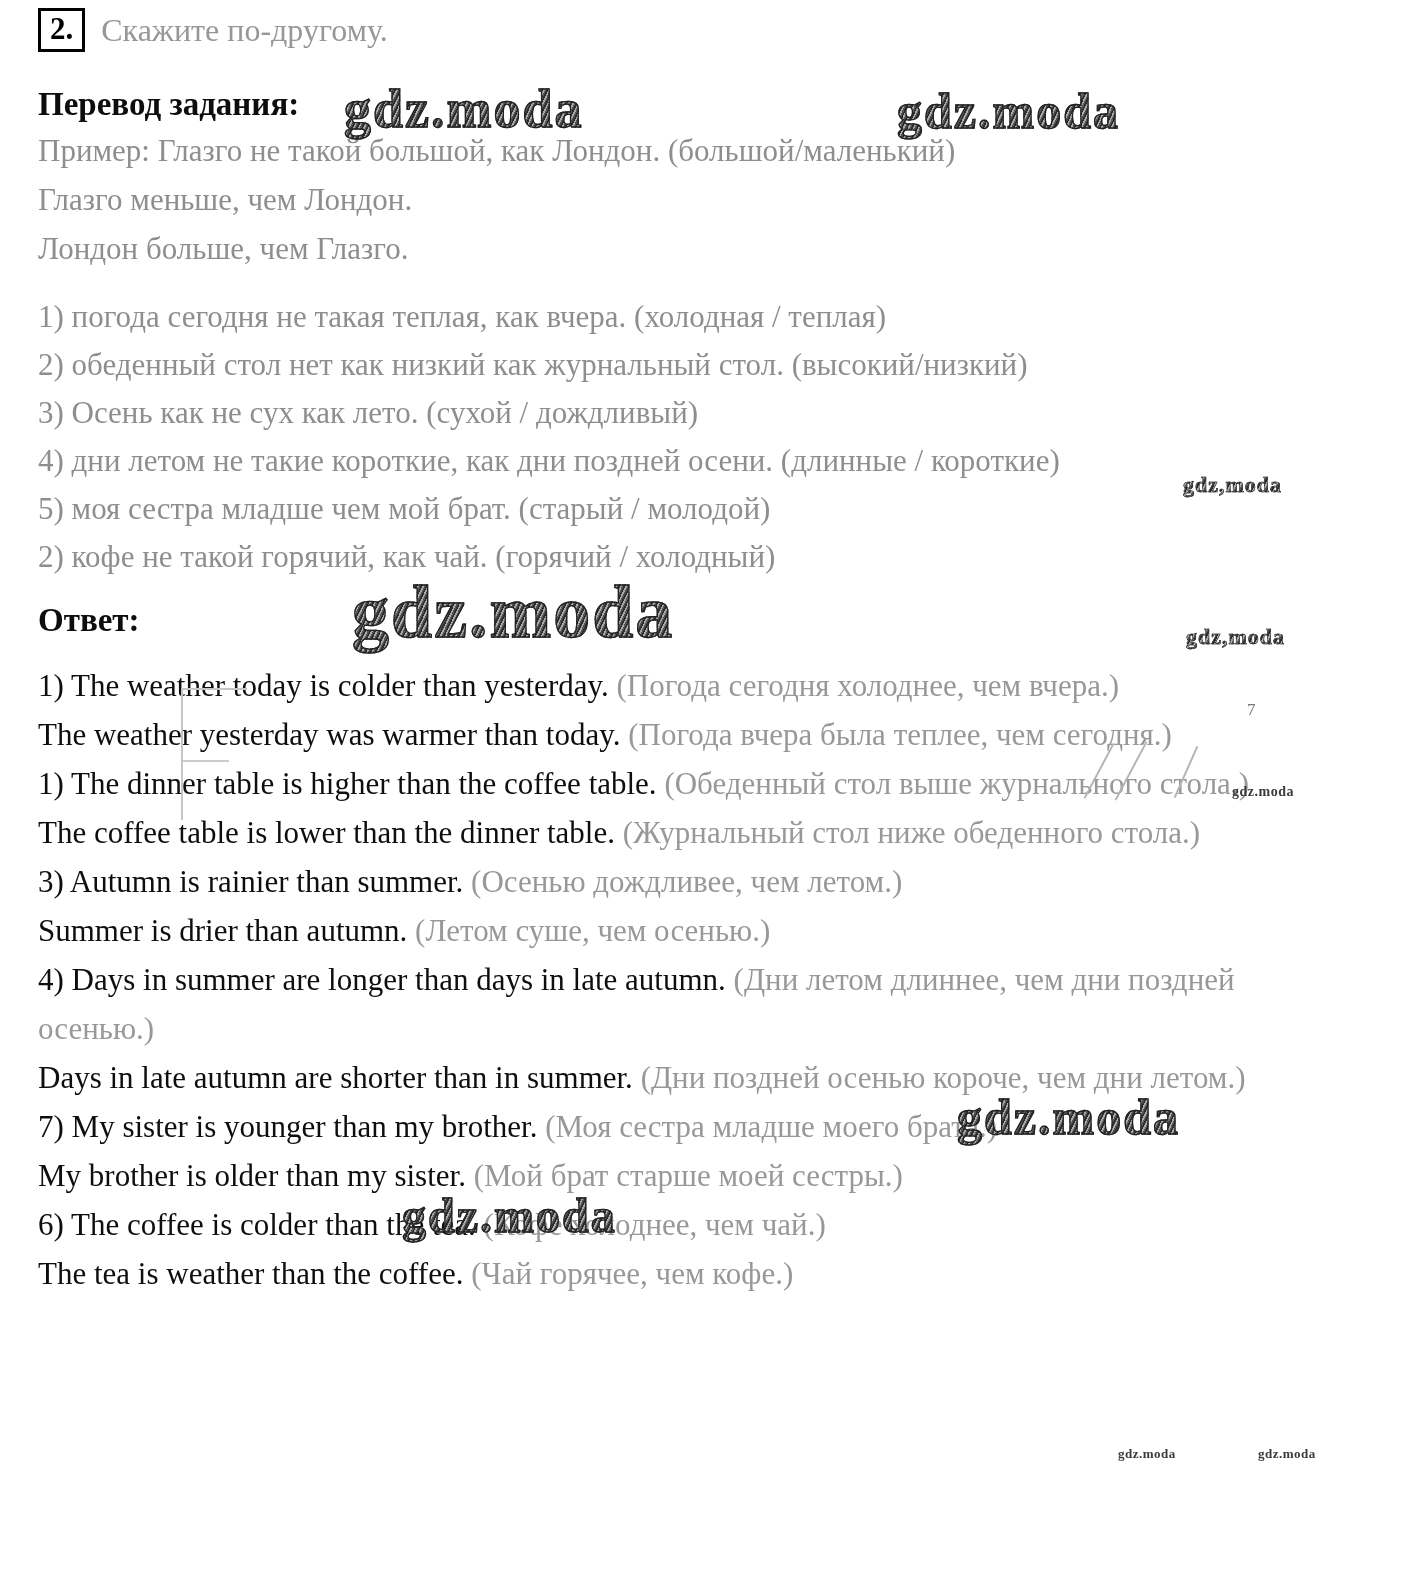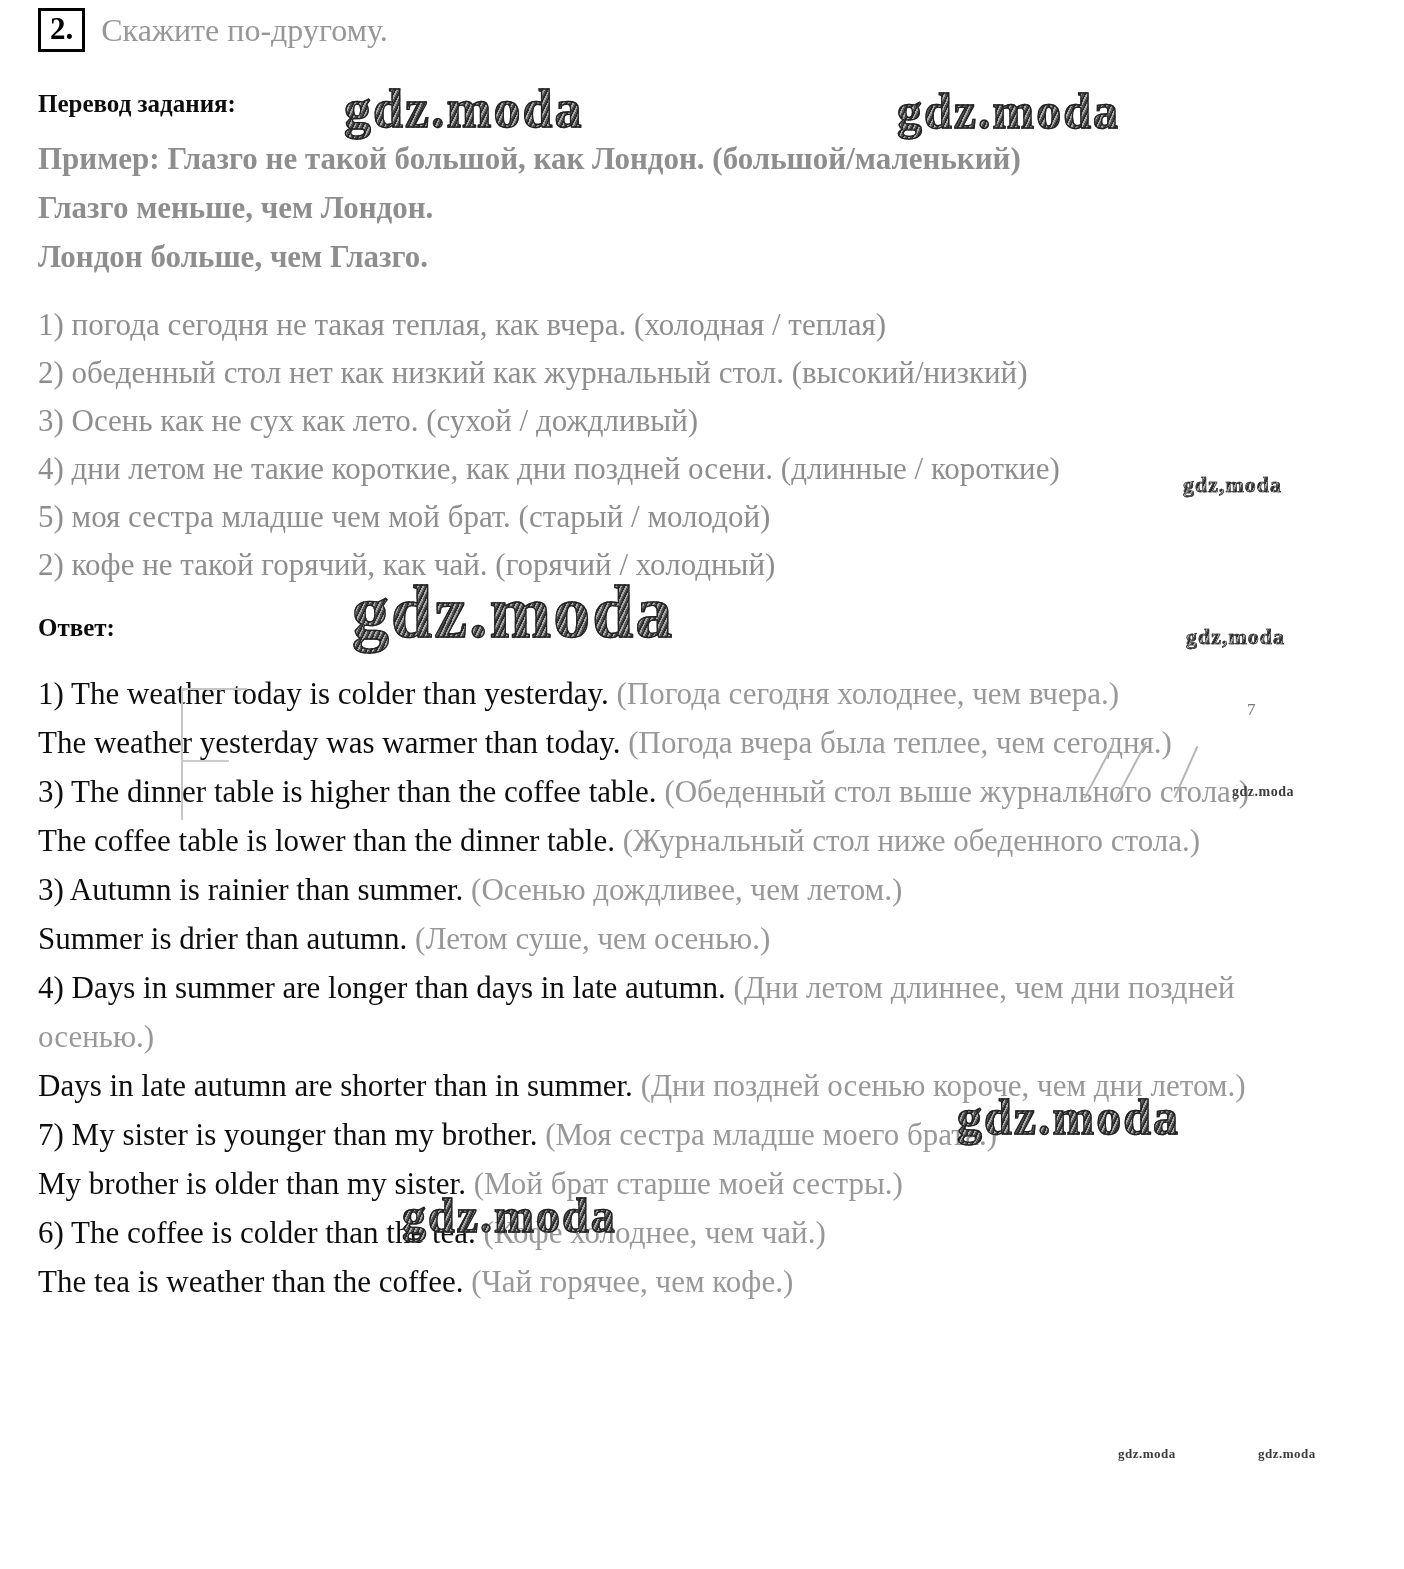--- a/index.html
+++ b/index.html
@@ -26,28 +26,28 @@
     font-weight:700;
     font-size:31px;
     line-height:36px;
     color:#000;
     margin-right:16px;
   }
   .task-title{font-size:32px;color:#979797;}
   
   .sec-heading{
     font-weight:700;
-    font-size:25px;
+    font-size:33px;
     color:#0d0d0d;
     margin-top:28px;
     line-height:44px;
   }
   .ans-heading{margin-top:10px;line-height:58px;}
   
-  .example{margin-top:8px;max-width:1330px;font-weight:bold;}
+  .example{margin-top:0;max-width:1330px;}
   .example .line, .task-item{
     font-size:31px;
     line-height:49px;
     color:#8e8e8e;
   }
   .task-items{margin-top:20px;max-width:1335px;}
   .task-item{line-height:48px;}
   
   .answers{margin-top:12px;max-width:1222px;}
   .answer-entry{
@@ -135,21 +135,21 @@
     <div class="task-item">4) дни летом не такие короткие, как дни поздней осени. (длинные / короткие)</div>
     <div class="task-item">5) моя сестра младше чем мой брат. (старый / молодой)</div>
     <div class="task-item">2) кофе не такой горячий, как чай. (горячий / холодный)</div>
   </div>
 
   <div class="sec-heading ans-heading">Ответ:</div>
 
   <div class="answers">
     <p class="answer-entry"><span class="en">1) The weather today is colder than yesterday.</span> <span class="ru">(Погода сегодня холоднее, чем вчера.)</span></p>
     <p class="answer-entry"><span class="en">The weather yesterday was warmer than today.</span> <span class="ru">(Погода вчера была теплее, чем сегодня.)</span></p>
-    <p class="answer-entry"><span class="en">3) The dinner table is higher than the coffee table.</span> <span class="ru">(Обеденный стол выше журнального стола.)</span></p>
+    <p class="answer-entry"><span class="en">1) The dinner table is higher than the coffee table.</span> <span class="ru">(Обеденный стол выше журнального стола.)</span></p>
     <p class="answer-entry"><span class="en">The coffee table is lower than the dinner table.</span> <span class="ru">(Журнальный стол ниже обеденного стола.)</span></p>
     <p class="answer-entry"><span class="en">3) Autumn is rainier than summer.</span> <span class="ru">(Осенью дождливее, чем летом.)</span></p>
     <p class="answer-entry"><span class="en">Summer is drier than autumn.</span> <span class="ru">(Летом суше, чем осенью.)</span></p>
     <p class="answer-entry"><span class="en">4) Days in summer are longer than days in late autumn.</span> <span class="ru">(Дни летом длиннее, чем дни поздней осенью.)</span></p>
     <p class="answer-entry"><span class="en">Days in late autumn are shorter than in summer.</span> <span class="ru">(Дни поздней осенью короче, чем дни летом.)</span></p>
     <p class="answer-entry"><span class="en">7) My sister is younger than my brother.</span> <span class="ru">(Моя сестра младше моего брата.)</span></p>
     <p class="answer-entry"><span class="en">My brother is older than my sister.</span> <span class="ru">(Мой брат старше моей сестры.)</span></p>
     <p class="answer-entry"><span class="en">6) The coffee is colder than the tea.</span> <span class="ru">(Кофе холоднее, чем чай.)</span></p>
     <p class="answer-entry"><span class="en">The tea is weather than the coffee.</span> <span class="ru">(Чай горячее, чем кофе.)</span></p>
   </div>

